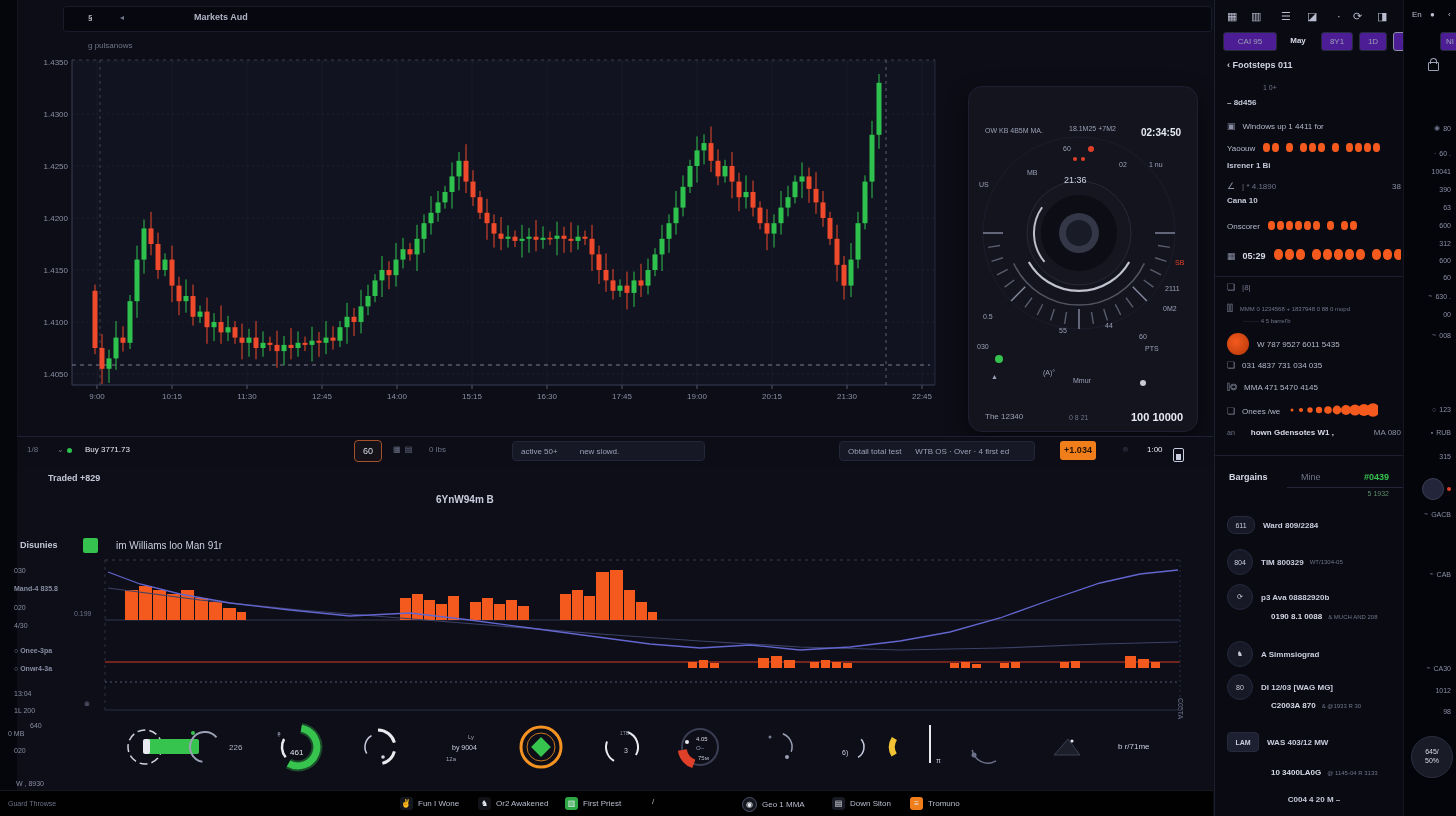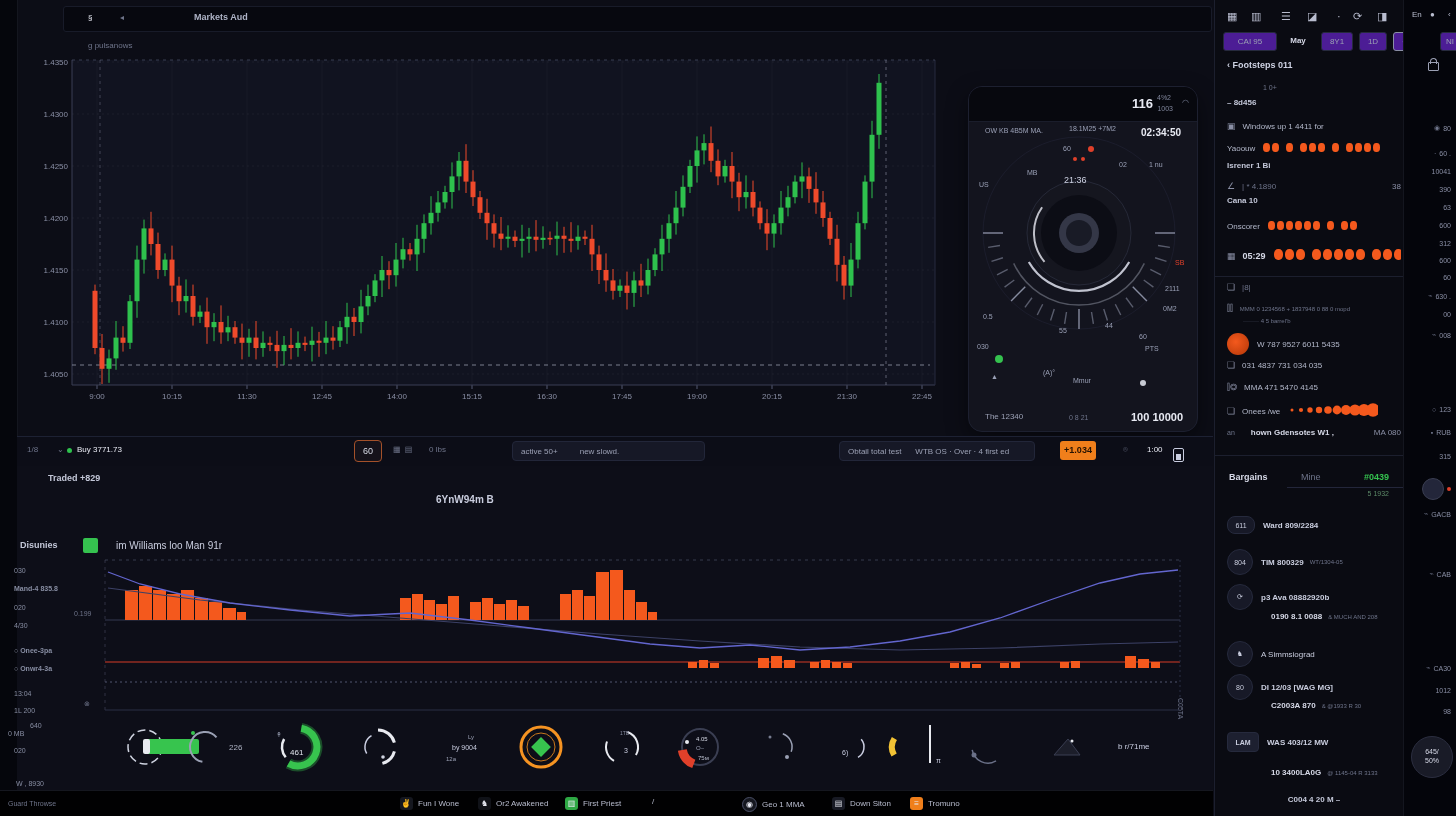--- a/index.html
+++ b/index.html
@@ -352,26 +352,20 @@
       <rect x="855.5" y="223.2" width="5" height="36.4" fill="#2ec14d"></rect>
       <line x1="865" y1="175.4" x2="865" y2="229.4" stroke="#2ec14d" stroke-width="1"></line>
       <rect x="862.5" y="181.6" width="5" height="41.6" fill="#2ec14d"></rect>
       <line x1="872" y1="120.8" x2="872" y2="198.2" stroke="#2ec14d" stroke-width="1"></line>
       <rect x="869.5" y="134.8" width="5" height="46.8" fill="#2ec14d"></rect>
       <line x1="879" y1="74.0" x2="879" y2="148.8" stroke="#2ec14d" stroke-width="1"></line>
       <rect x="876.5" y="82.8" width="5" height="52.0" fill="#2ec14d"></rect>
     </svg>
 
   <div id="dial" class="ab">
-    <div id="dialhead">
-      <span class="ab bold white" style="right:44px;top:9px;font-size:13px;">116</span>
-      <span class="ab t7" style="right:26px;top:7px;">4%2</span>
-      <span class="ab t7" style="right:24px;top:18px;">1003</span>
-      <span class="ab t8 dim" style="right:8px;top:11px;">◠</span>
-    </div>
     <span class="ab bold white" style="right:16px;top:40px;font-size:10px;">02:34:50</span>
     <svg id="dial-svg" class="ab" style="left:0;top:0;" width="228" height="344">
         <circle cx="110" cy="146" r="96" fill="none" stroke="#23263a" stroke-opacity="0.5"></circle>
         <line x1="186" y1="146" x2="206" y2="146" stroke="#9298ad" stroke-opacity="0.9" stroke-width="1.4"></line>
         <line x1="189.01506724761103" y1="158.51475720321847" x2="200.86732733475267" y2="160.39197078370125" stroke="#9298ad" stroke-opacity="0.55" stroke-width="1.4"></line>
         <line x1="186.0845213036123" y1="170.72135954999578" x2="197.49719949915414" y2="174.42956348249515" stroke="#9298ad" stroke-opacity="0.55" stroke-width="1.4"></line>
         <line x1="181.28052193506943" y1="182.31923997916374" x2="191.97260022532984" y2="187.7671259760383" stroke="#9298ad" stroke-opacity="0.55" stroke-width="1.4"></line>
         <line x1="174.72135954999578" y1="193.02282018339787" x2="184.42956348249515" y2="200.07624321090753" stroke="#9298ad" stroke-opacity="0.55" stroke-width="1.4"></line>
         <line x1="163.74011537017762" y1="199.7401153701776" x2="177.88225099390857" y2="213.88225099390854" stroke="#9298ad" stroke-opacity="0.9" stroke-width="1.4"></line>
         <line x1="157.02282018339787" y1="210.72135954999578" x2="164.07624321090753" y2="220.42956348249515" stroke="#9298ad" stroke-opacity="0.55" stroke-width="1.4"></line>
@@ -426,21 +420,21 @@
       </div>
     <span class="ab t8" style="left:16px;bottom:10px;">The 12340</span>
     <span class="ab t7 dim" style="left:100px;bottom:10px;">0 8 21</span>
     <span class="ab bold white" style="right:14px;bottom:8px;font-size:11px;">100 10000</span>
   </div>
 
   <div id="toolbar" class="ab">
     <span class="ab t8 dim" style="left:10px;top:8px;">1/8</span>
     <span class="ab t8 dim" style="left:40px;top:8px;">⌄</span>
     <span class="ab" style="left:50px;top:11px;width:5px;height:5px;border-radius:50%;background:#2ec14d;"></span>
-    <span class="ab t8 white" style="left:60px;top:8px;">Buy 3771.73</span>
+    <span class="ab t8 white" style="left:68px;top:8px;">Buy 3771.73</span>
     <div id="tfbtn">60</div>
     <span class="ab t8 dim" style="left:376px;top:8px;letter-spacing:1px;">▦ ▤</span>
     <span class="ab t8 dim" style="left:412px;top:8px;">0 lbs</span>
     <div class="pill" style="left:495px;width:175px;">
       <span>active 50+</span>
       <span style="margin-left:22px;">new slowd.</span>
     </div>
     <div class="pill" style="left:822px;width:178px;">
       <span>Obtail total test</span>
       <span style="margin-left:14px;">WTB OS · Over · 4 first ed</span>
@@ -728,21 +722,21 @@
         <div class="srow" style="top: 584px;">
           <span class="badge" style="width: 24px; height: 24px; border-radius: 50%;">⟳</span>
           <span style="font-weight: bold; color: rgb(201, 205, 222);">p3 Ava 08882920b</span>
         </div>
         <div class="srow" style="top: 612px;">
           <span style="margin-left: 44px; font-weight: bold; color: rgb(213, 216, 230);">0190 8.1 0088</span>
           <span style="margin-left: 6px; font-size: 6px; color: rgb(110, 116, 138);">&amp; MUCH AND 208</span>
         </div>
         <div class="srow" style="top: 641px;">
           <span class="badge" style="width: 24px; height: 24px; border-radius: 50%;">♞</span>
-          <span style="font-weight: normal; color: rgb(201, 205, 222);">A Simmsiograd</span>
+          <span style="font-weight: bold; color: rgb(201, 205, 222);">A Simmsiograd</span>
         </div>
         <div class="srow" style="top: 674px;">
           <span class="badge" style="width: 24px; height: 24px; border-radius: 50%;">80</span>
           <span style="font-weight: bold; color: rgb(201, 205, 222);">DI 12/03 [WAG MG]</span>
         </div>
         <div class="srow" style="top: 701px;">
           <span style="margin-left: 44px; font-weight: bold; color: rgb(213, 216, 230);">C2003A 870</span>
           <span style="margin-left: 6px; font-size: 6px; color: rgb(110, 116, 138);">&amp; @1933 R 30</span>
         </div>
         <div class="srow" style="top: 732px;">

